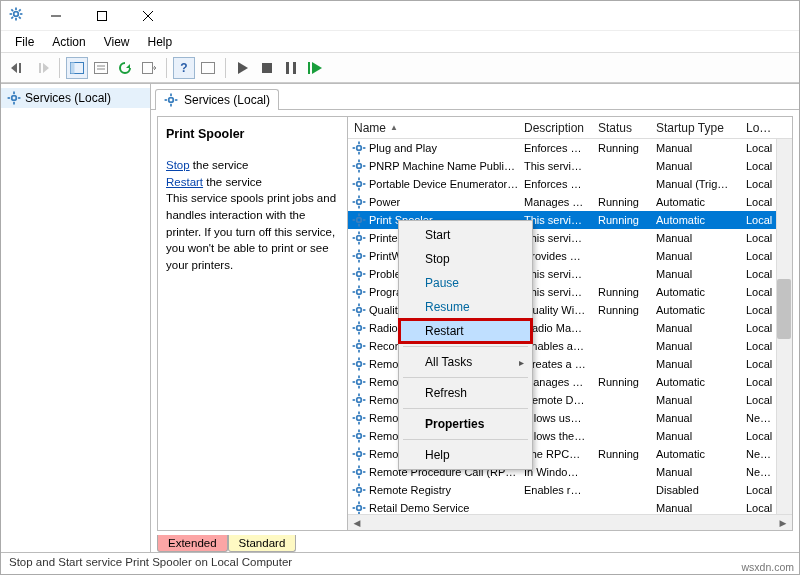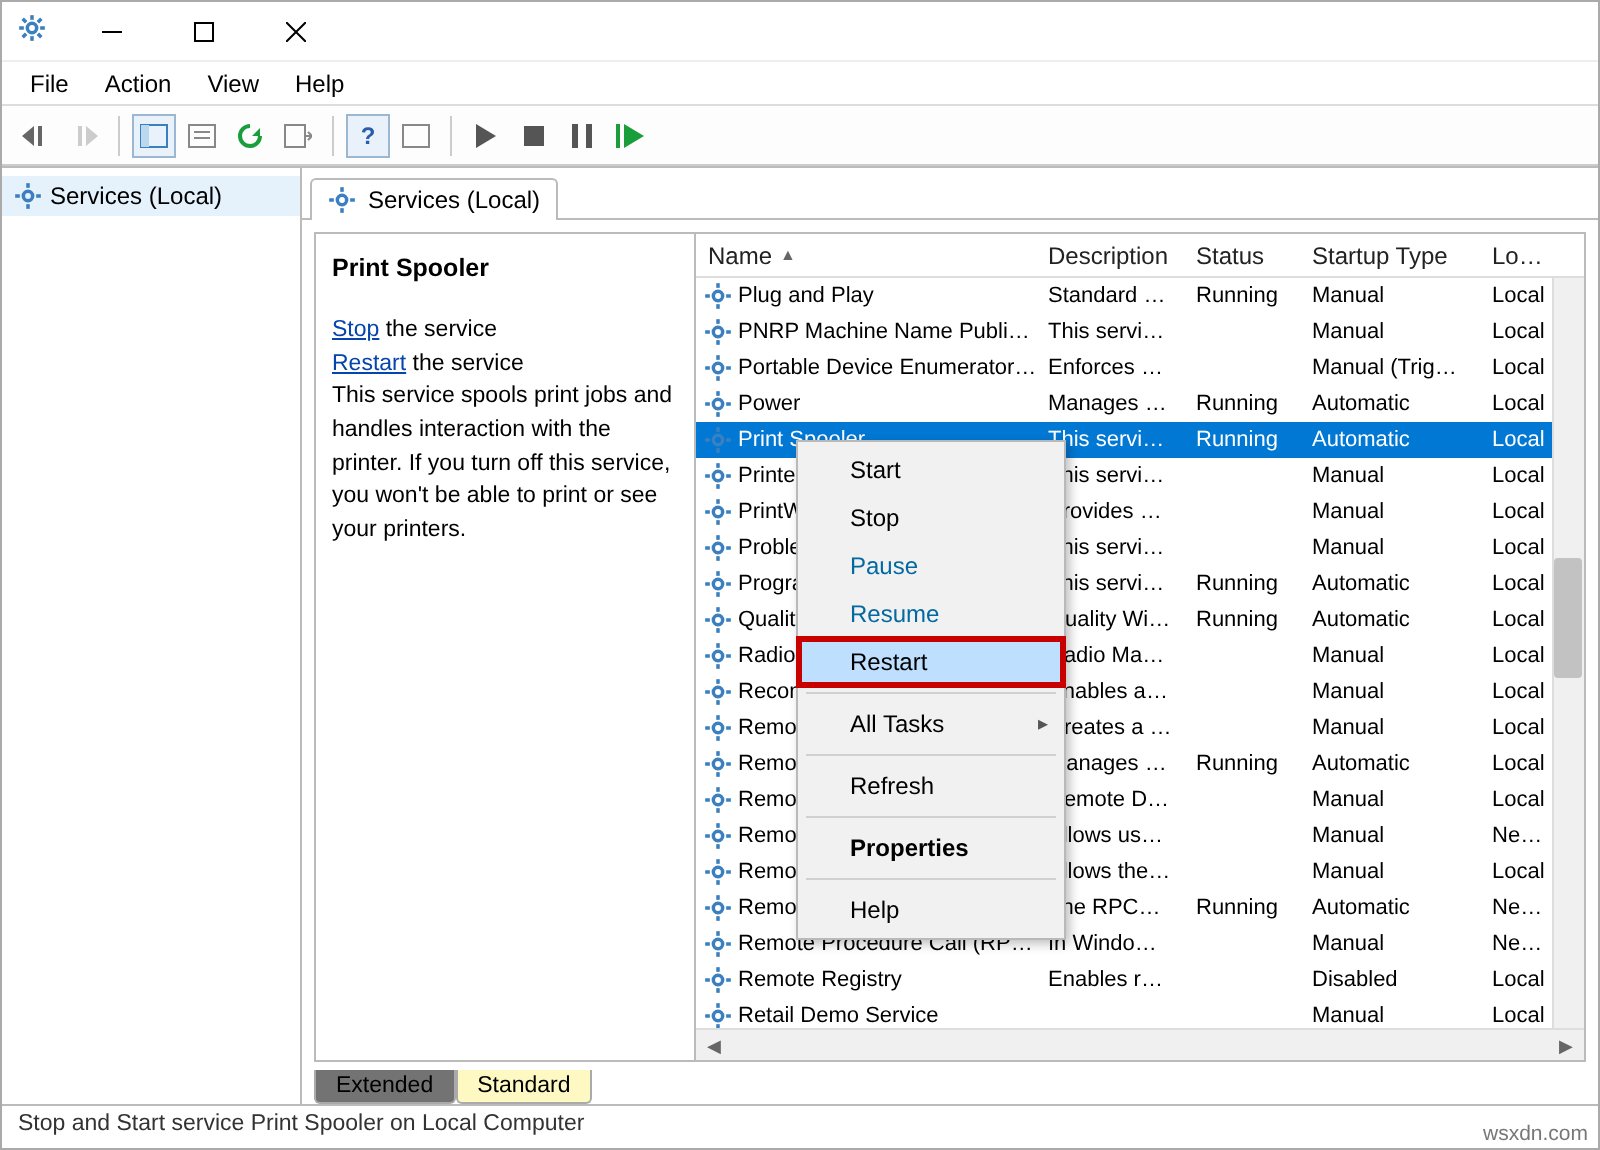--- a/index.html
+++ b/index.html
@@ -32,21 +32,21 @@
   .col-headers { display:flex; border-bottom:1px solid #ddd; height:22px; align-items:center; font-weight:400; color:#222;}
   .col-headers > div, .row > div { overflow:hidden; white-space:nowrap; text-overflow:ellipsis; padding: 0 6px; }
   .c-name { width:170px; } .c-desc { width:74px; } .c-status { width:58px; } .c-startup { width:90px; } .c-logon { width:40px; }
   .c-name-h { width:170px; display:flex; align-items:center; gap:4px;}
   .list { flex:1; overflow:hidden; position:relative; }
   .row { display:flex; height:18px; align-items:center; font-size:11px;}
   .row .c-name { display:flex; align-items:center; gap:3px; padding-left:4px;}
   .row.selected { background:#0078d4; color:#fff; }
   .row.selected .c-desc, .row.selected .c-status, .row.selected .c-startup, .row.selected .c-logon { color:#fff; }
   .bottom-tabs { height:22px; display:flex; align-items:flex-end; padding-left:6px; margin-top:-1px;}
-  .bottom-tabs .tab { border:1px solid #aaa; border-top:none; padding:2px 10px; font-size:11.5px; border-radius:0 0 3px 3px; background:#737373;}
+  .bottom-tabs .tab { border:1px solid #aaa; border-top:none; padding:2px 10px; font-size:11.5px; border-radius:0 0 3px 3px; background:#fca5a5;}
   .bottom-tabs .tab.inactive { background:#fef9c3; }
   .statusbar { height:22px; border-top:1px solid #bbb; padding:3px 8px; font-size:11.5px; color:#333; }
   .ctx-menu { position:absolute; left:398px; top:220px; width:135px; background:#f1f1f1; border:1px solid #b9b9b9; box-shadow:2px 2px 5px rgba(0,0,0,0.25); z-index:10; padding:2px 0;}
   .ctx-menu .mi { height:24px; display:flex; align-items:center; padding:0 16px 0 26px; font-size:12px; position:relative;}
   .ctx-menu .mi.disabled { color:#0369a1; }
   .ctx-menu .mi.restart { outline:3px solid #c80000; outline-offset:-2px; z-index:11; background:#bfdfff; }
   .ctx-menu .sep { height:1px; background:#d0d0d0; margin:3px 4px; }
   .ctx-menu .arrow { position:absolute; right:8px; font-size:10px; color:#555;}
   .credit { position:absolute; right:6px; bottom:2px; font-size:10.5px; color:#777; }
   .sort-caret { font-size:8px; color:#666; }
@@ -235,21 +235,21 @@
                       <circle cx="12" cy="12" r="4" fill="none" stroke="#3a7fbf" stroke-width="3"></circle>
                       <g stroke="#3a7fbf" stroke-width="3">
                         <line x1="12" y1="1" x2="12" y2="5"></line>
                         <line x1="12" y1="19" x2="12" y2="23"></line>
                         <line x1="1" y1="12" x2="5" y2="12"></line>
                         <line x1="19" y1="12" x2="23" y2="12"></line>
                       </g>
                     </svg></span>
                   <span>Plug and Play</span>
                 </div>
-                <div class="c-desc">Standard a c…</div>
+                <div class="c-desc">Enforces a c…</div>
                 <div class="c-status">Running</div>
                 <div class="c-startup">Manual</div>
                 <div class="c-logon">Local</div>
               </div>
               <div class="row">
                 <div class="c-name">
                   <span class="gear-icon"><svg viewBox="0 0 24 24" width="13" height="13">
                       <circle cx="12" cy="12" r="4" fill="none" stroke="#3a7fbf" stroke-width="3"></circle>
                       <g stroke="#3a7fbf" stroke-width="3">
                         <line x1="12" y1="1" x2="12" y2="5"></line>

